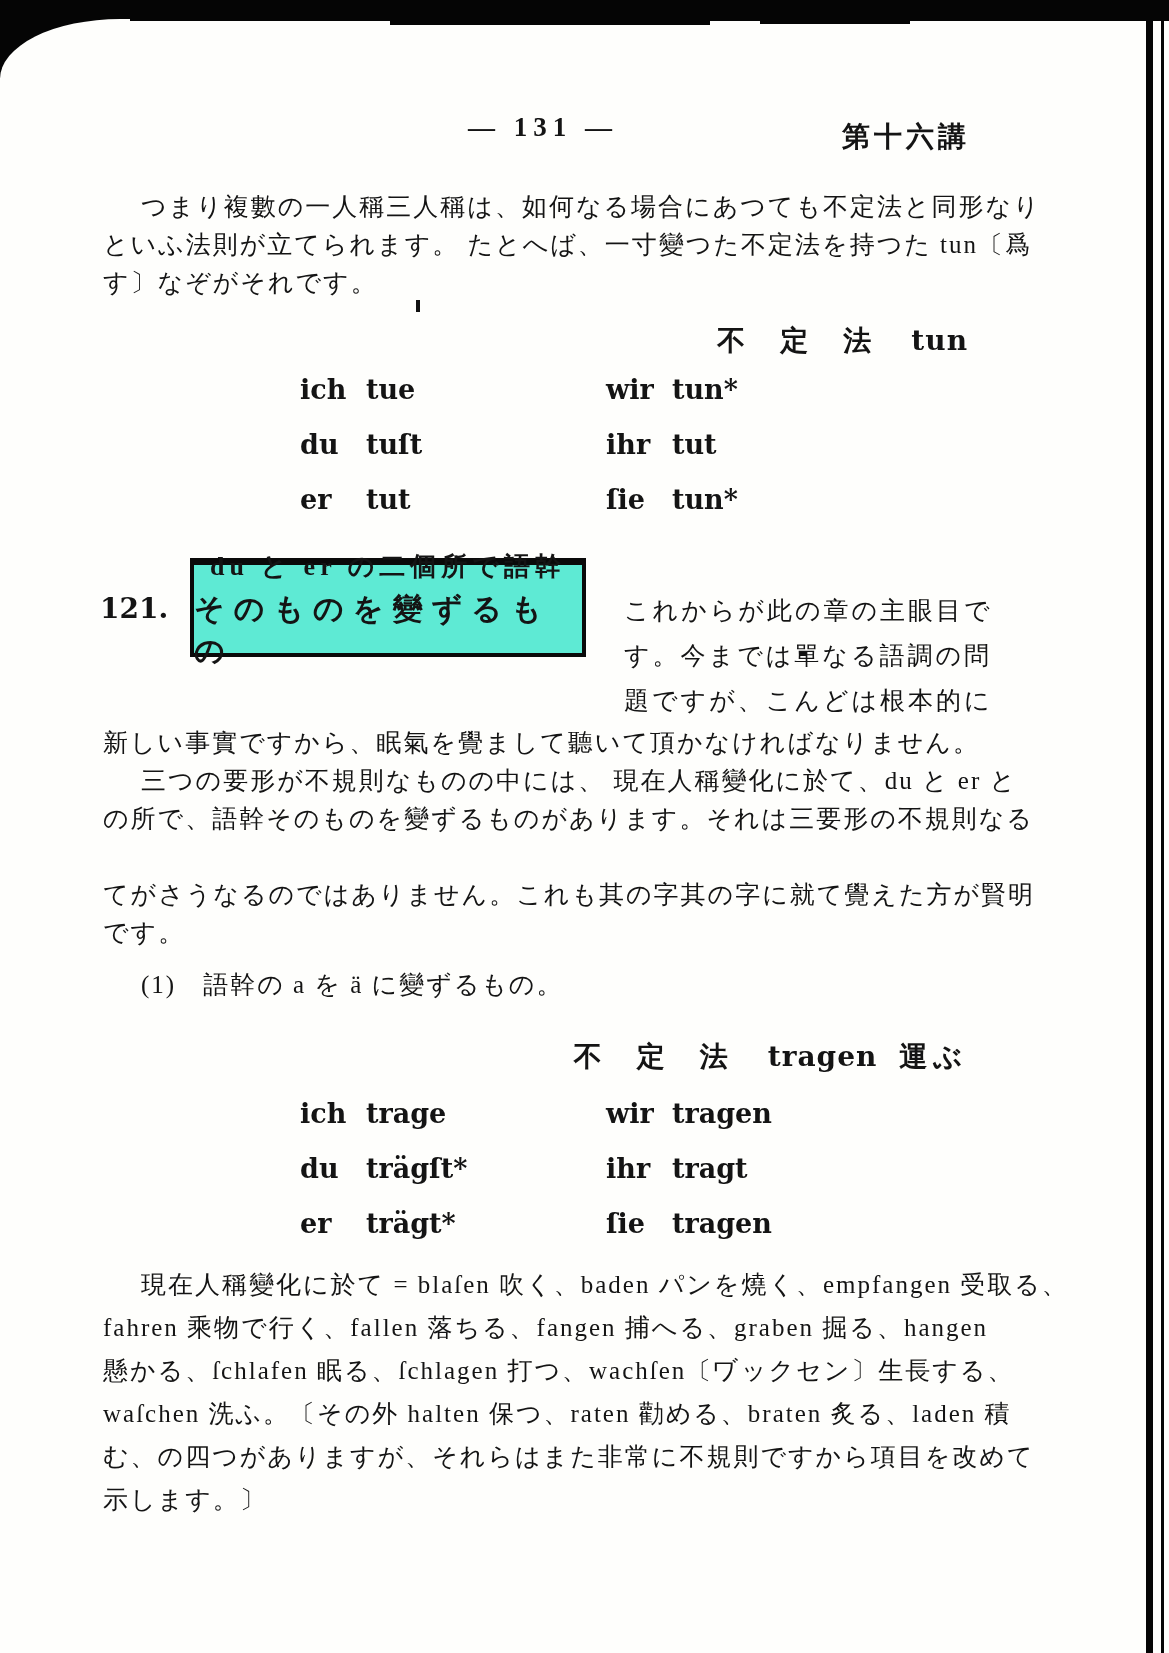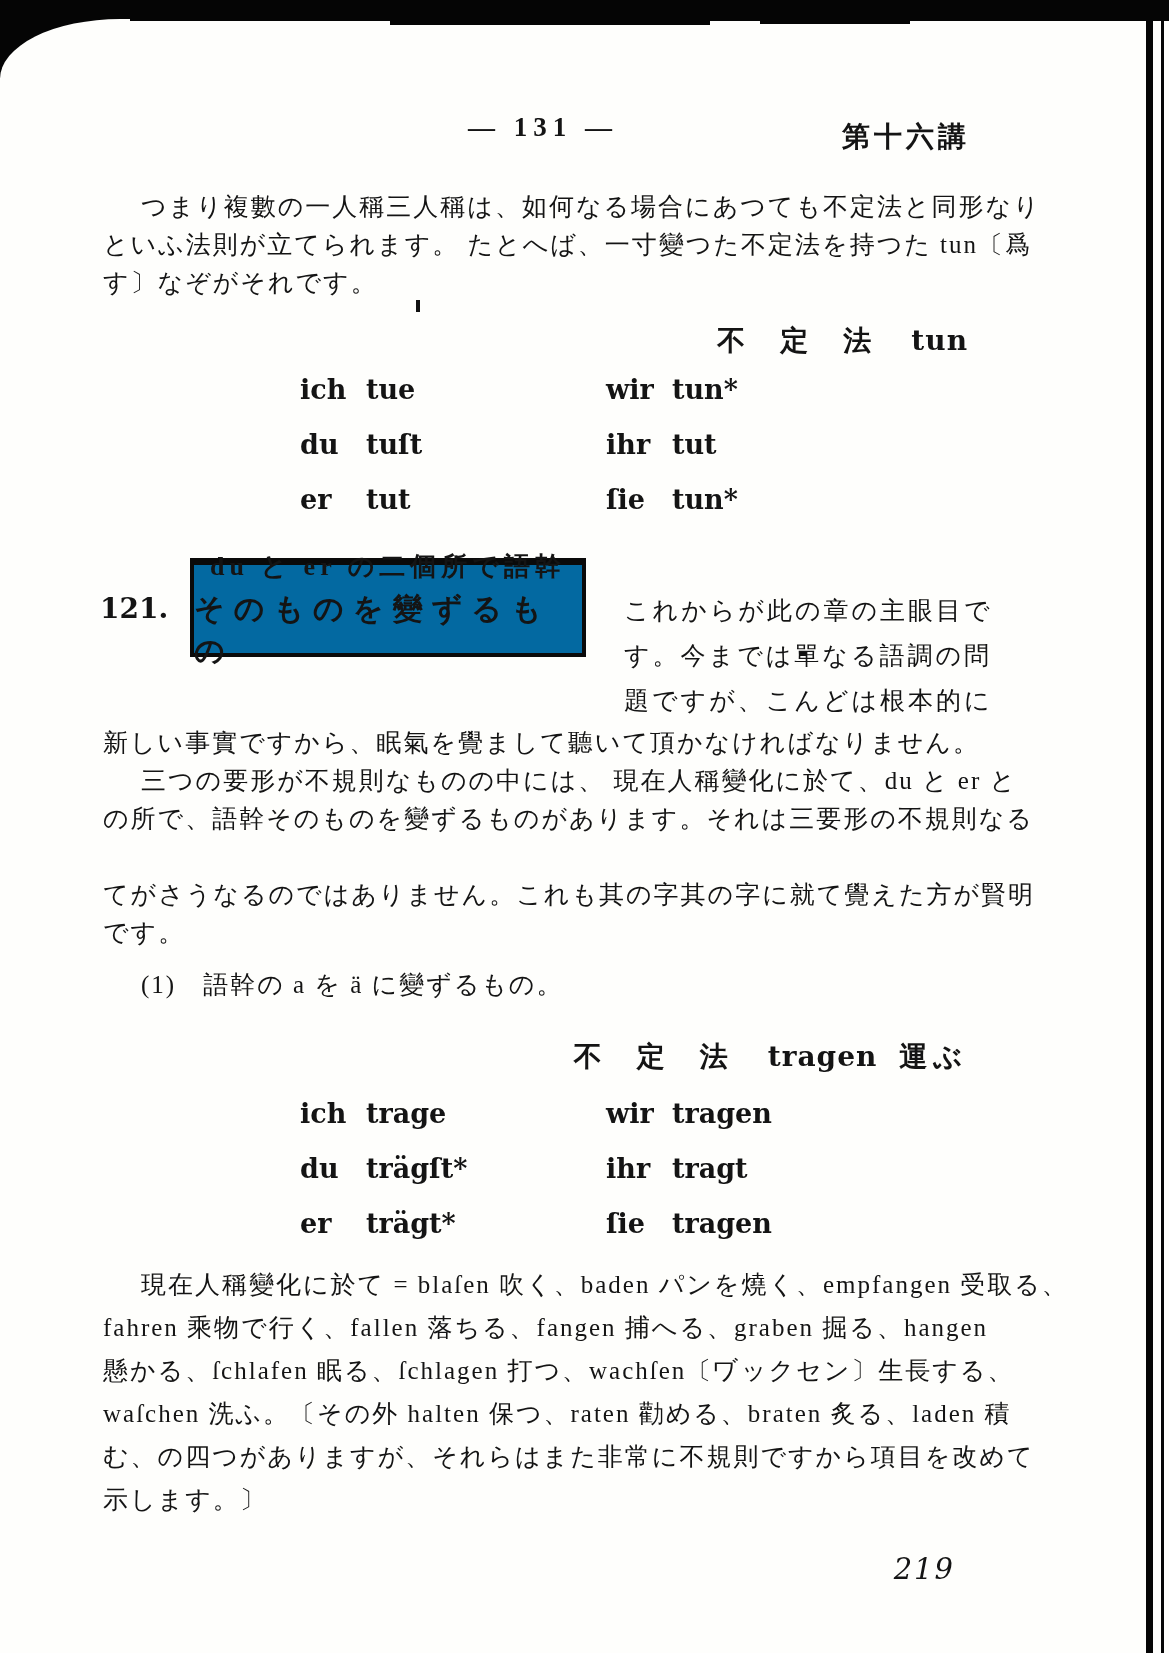--- a/index.html
+++ b/index.html
@@ -38,21 +38,21 @@
   .conj-row{display:flex;height:55px;align-items:flex-start;}
   .conj .pn,.conj .fm{font-family:"DejaVu Serif",serif;font-weight:bold;font-size:27px;white-space:nowrap;}
   .conj .c1{width:66px;}
   .conj .c2{width:240px;}
   .conj .c3{width:66px;}
   
   .sec-number{position:absolute;top:592px;left:100px;font-size:28px;font-weight:bold;font-family:"DejaVu Serif",serif;}
   .sec-box{position:absolute;top:558px;left:190px;width:388px;height:88px;
     border:4px solid #0a0a0a;border-top-width:7px;
     display:flex;flex-direction:column;justify-content:center;align-items:center;
-    background:#0369a1;}
+    background:#5eead4;}
   .sec-box .bl1{font-size:26px;font-weight:bold;letter-spacing:5px;line-height:42px;}
   .sec-box .bl2{font-size:30px;font-weight:bold;letter-spacing:9px;line-height:42px;}
   .side-line{position:absolute;left:624px;font-size:25px;letter-spacing:3px;white-space:nowrap;}
   .footer-number{position:absolute;top:1552px;left:103px;width:852px;text-align:right;
     font-size:29px;font-style:italic;font-family:"DejaVu Serif",serif;letter-spacing:2px;}
 </style>
 </head>
 <body>
 
 <div id="page" class="jp">
@@ -139,15 +139,14 @@
     </div>
   </div>
 
   <div class="tline indent" style="top:1268px;">現在人稱變化に於て = blaſen 吹く、baden パンを燒く、empfangen 受取る、</div>
   <div class="tline" style="top:1311px;">fahren 乘物で行く、fallen 落ちる、fangen 捕へる、graben 掘る、hangen</div>
   <div class="tline" style="top:1354px;">懸かる、ſchlafen 眠る、ſchlagen 打つ、wachſen〔ヷックセン〕生長する、</div>
   <div class="tline" style="top:1397px;">waſchen 洗ふ。〔その外 halten 保つ、raten 勸める、braten 炙る、laden 積</div>
   <div class="tline" style="top:1440px;">む、の四つがありますが、それらはまた非常に不規則ですから項目を改めて</div>
   <div class="tline" style="top:1483px;">示します。〕</div>
 
-  <div class="footer-number">219</div>
 
 </div>
 
 </body></html>

